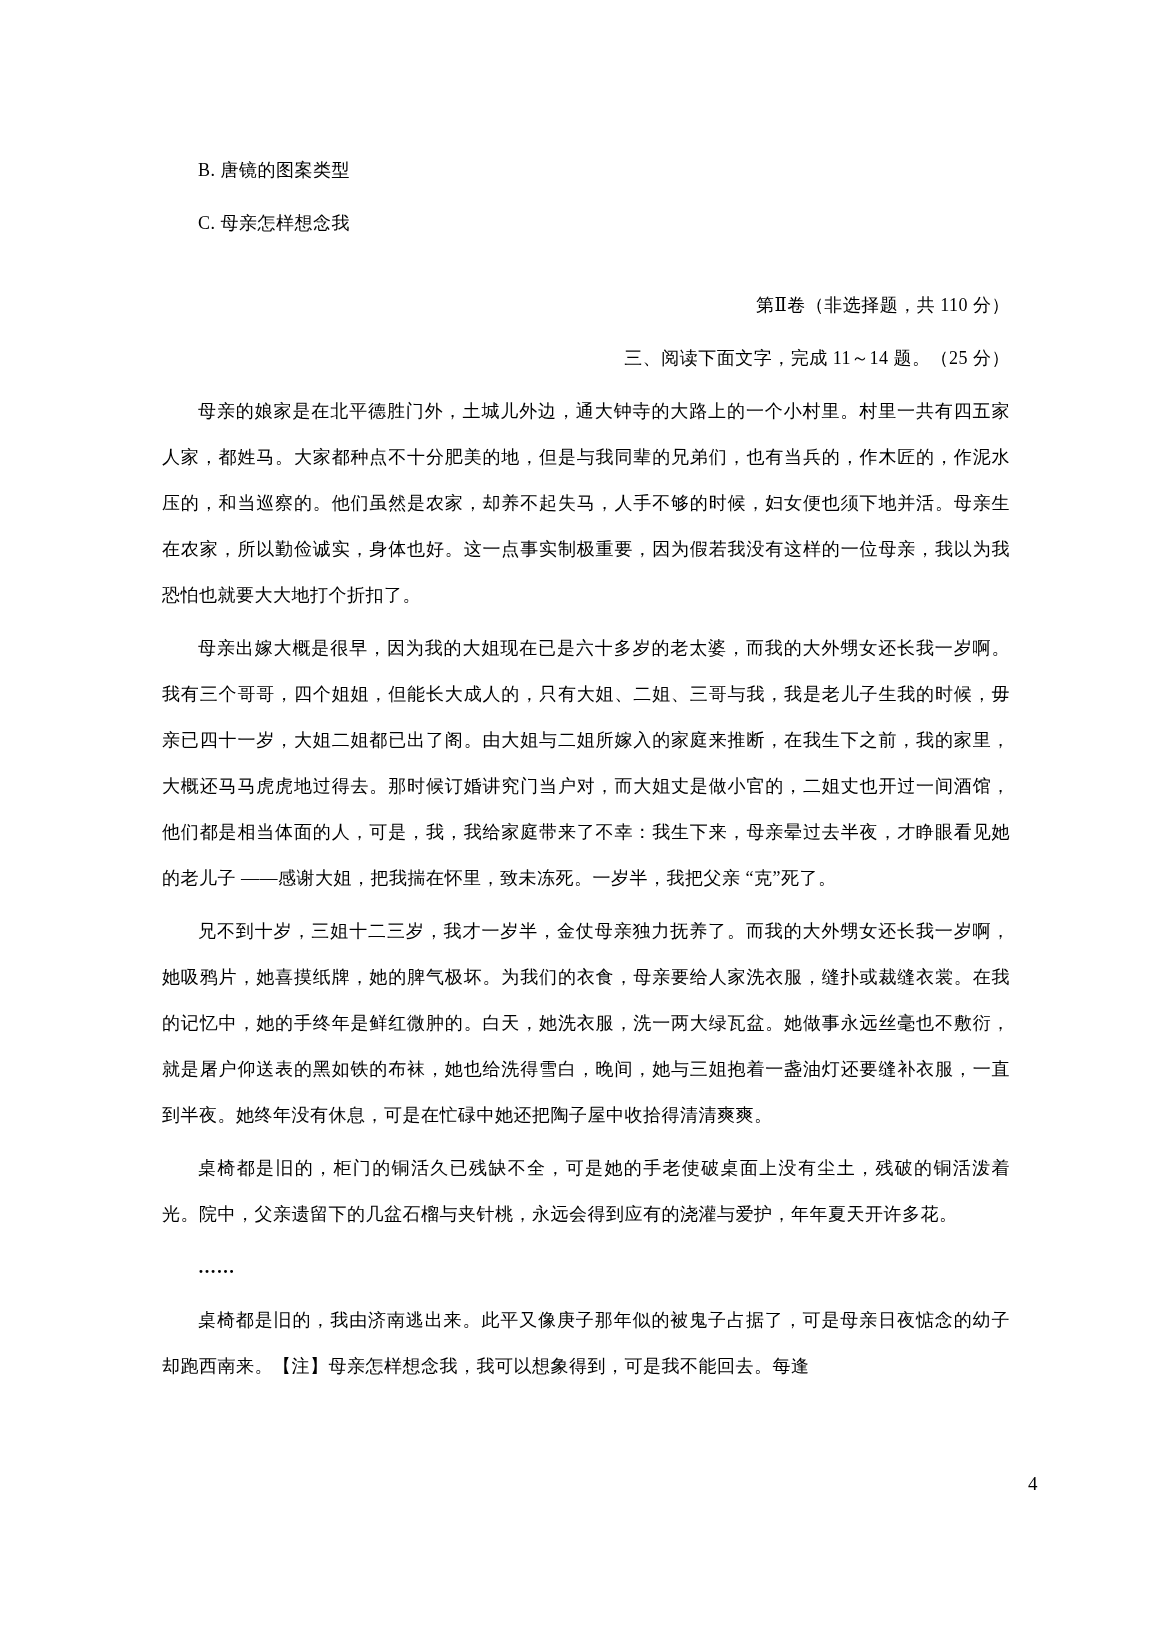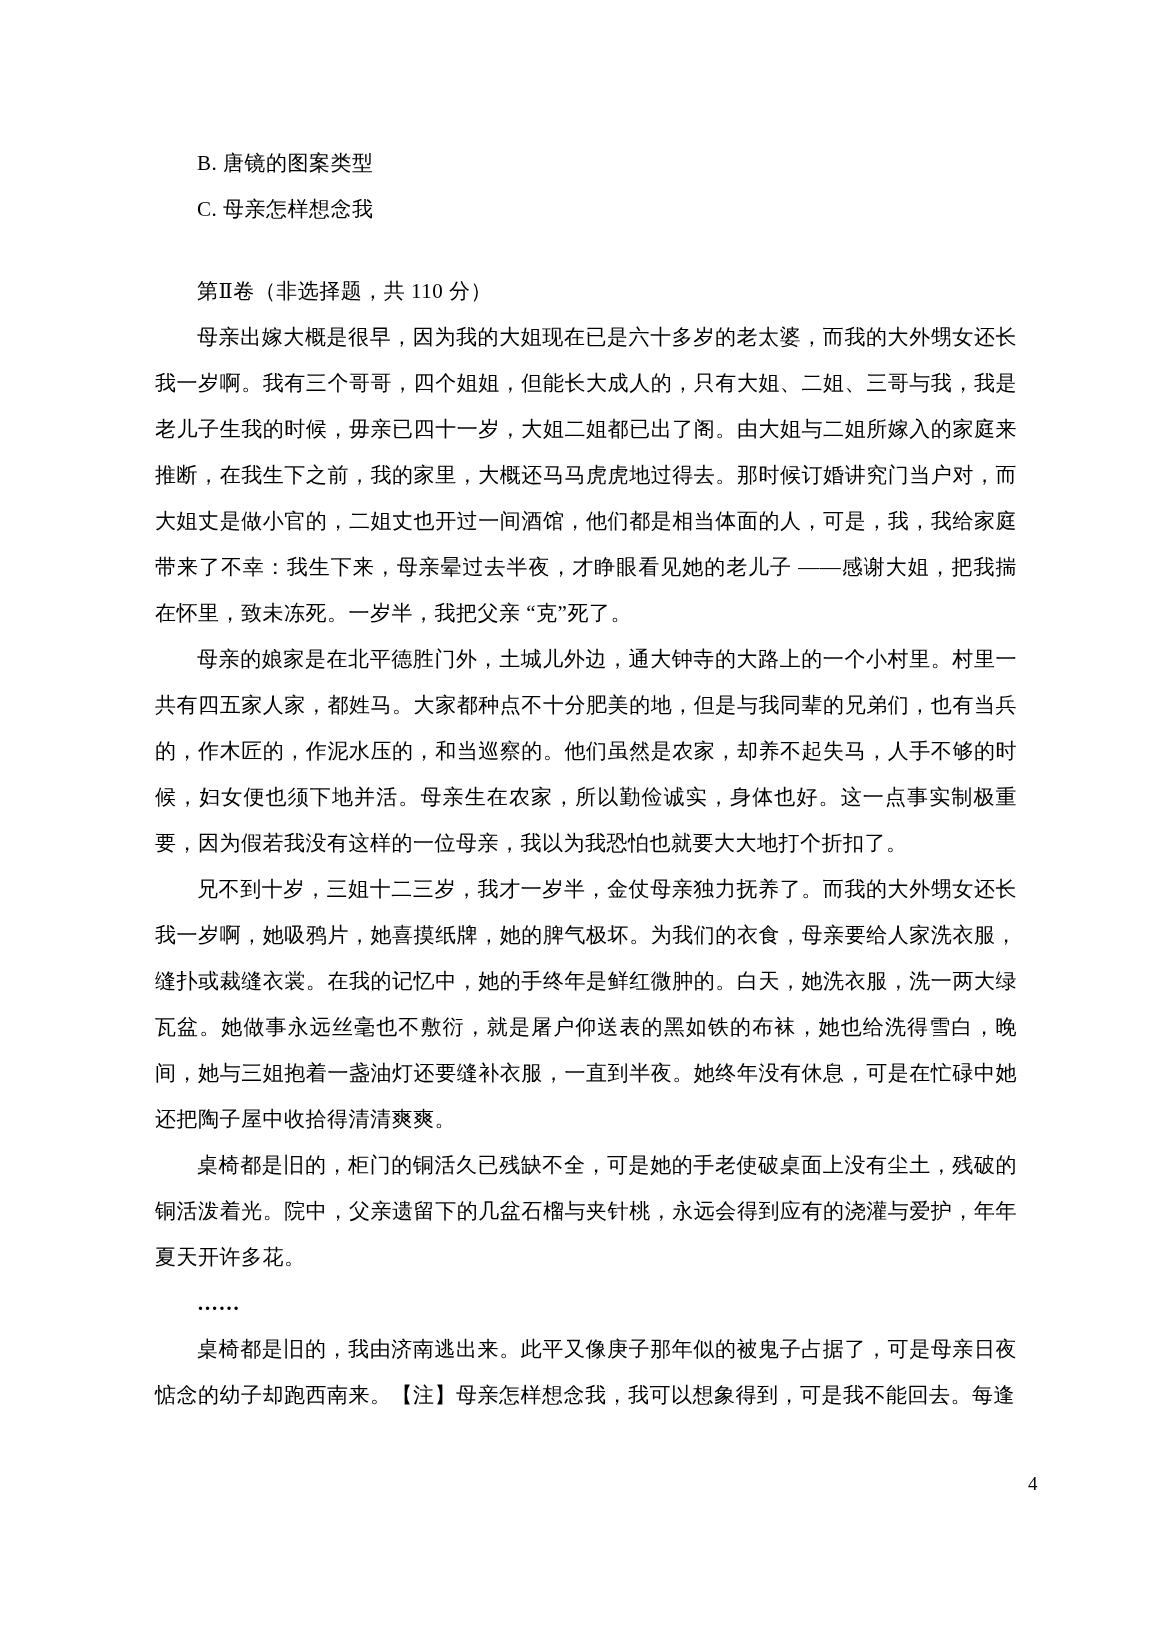--- a/index.html
+++ b/index.html
@@ -20,32 +20,32 @@
     inset: 0;
     background: #ffffff;
   }
   .content {
     position: absolute;
     left: 155px;
     top: 140px;
     width: 862px;
   }
   .content p {
-    margin: 0;
-    font-size: 21px;
+    margin: 7px;
+    font-size: 18px;
     line-height: 46px;
     letter-spacing: 0.5px;
   }
   p.option {
     text-indent: 2em;
     text-align: left;
   }
   p.sect {
     text-indent: 2em;
-    text-align: left;
+    text-align: right;
   }
   p.sect-first {
     margin-top: 36px;
   }
   p.bodypara {
     text-indent: 2em;
     text-align: justify;
     text-justify: inter-character;
   }
   p.ellipsis {
@@ -63,23 +63,24 @@
 </style>
 </head>
 <body>
 
 <div class="page">
   <div class="content">
     <p class="option">B. 唐镜的图案类型</p>
     <p class="option">C. 母亲怎样想念我</p>
 
     <p class="sect sect-first">第Ⅱ卷（非选择题，共 110 分）</p>
+    <p class="sect">三、阅读下面文字，完成 11～14 题。（25 分）</p>
 
+    <p class="bodypara">母亲的娘家是在北平德胜门外，土城儿外边，通大钟寺的大路上的一个小村里。村里一共有四五家人家，都姓马。大家都种点不十分肥美的地，但是与我同辈的兄弟们，也有当兵的，作木匠的，作泥水压的，和当巡察的。他们虽然是农家，却养不起失马，人手不够的时候，妇女便也须下地并活。母亲生在农家，所以勤俭诚实，身体也好。这一点事实制极重要，因为假若我没有这样的一位母亲，我以为我恐怕也就要大大地打个折扣了。</p>
     <p class="bodypara">母亲出嫁大概是很早，因为我的大姐现在已是六十多岁的老太婆，而我的大外甥女还长我一岁啊。我有三个哥哥，四个姐姐，但能长大成人的，只有大姐、二姐、三哥与我，我是老儿子生我的时候，毋亲已四十一岁，大姐二姐都已出了阁。由大姐与二姐所嫁入的家庭来推断，在我生下之前，我的家里，大概还马马虎虎地过得去。那时候订婚讲究门当户对，而大姐丈是做小官的，二姐丈也开过一间酒馆，他们都是相当体面的人，可是，我，我给家庭带来了不幸：我生下来，母亲晕过去半夜，才睁眼看见她的老儿子 ——感谢大姐，把我揣在怀里，致未冻死。一岁半，我把父亲 “克”死了。</p>
-    <p class="bodypara">母亲的娘家是在北平德胜门外，土城儿外边，通大钟寺的大路上的一个小村里。村里一共有四五家人家，都姓马。大家都种点不十分肥美的地，但是与我同辈的兄弟们，也有当兵的，作木匠的，作泥水压的，和当巡察的。他们虽然是农家，却养不起失马，人手不够的时候，妇女便也须下地并活。母亲生在农家，所以勤俭诚实，身体也好。这一点事实制极重要，因为假若我没有这样的一位母亲，我以为我恐怕也就要大大地打个折扣了。</p>
     <p class="bodypara">兄不到十岁，三姐十二三岁，我才一岁半，金仗母亲独力抚养了。而我的大外甥女还长我一岁啊，她吸鸦片，她喜摸纸牌，她的脾气极坏。为我们的衣食，母亲要给人家洗衣服，缝扑或裁缝衣裳。在我的记忆中，她的手终年是鲜红微肿的。白天，她洗衣服，洗一两大绿瓦盆。她做事永远丝毫也不敷衍，就是屠户仰送表的黑如铁的布袜，她也给洗得雪白，晚间，她与三姐抱着一盏油灯还要缝补衣服，一直到半夜。她终年没有休息，可是在忙碌中她还把陶子屋中收拾得清清爽爽。</p>
     <p class="bodypara">桌椅都是旧的，柜门的铜活久已残缺不全，可是她的手老使破桌面上没有尘土，残破的铜活泼着光。院中，父亲遗留下的几盆石榴与夹针桃，永远会得到应有的浇灌与爱护，年年夏天开许多花。</p>
     <p class="ellipsis">……</p>
     <p class="bodypara">桌椅都是旧的，我由济南逃出来。此平又像庚子那年似的被鬼子占据了，可是母亲日夜惦念的幼子却跑西南来。【注】母亲怎样想念我，我可以想象得到，可是我不能回去。每逢</p>
   </div>
 
   <div class="page-number">4</div>
 </div>
 
 </body></html>

